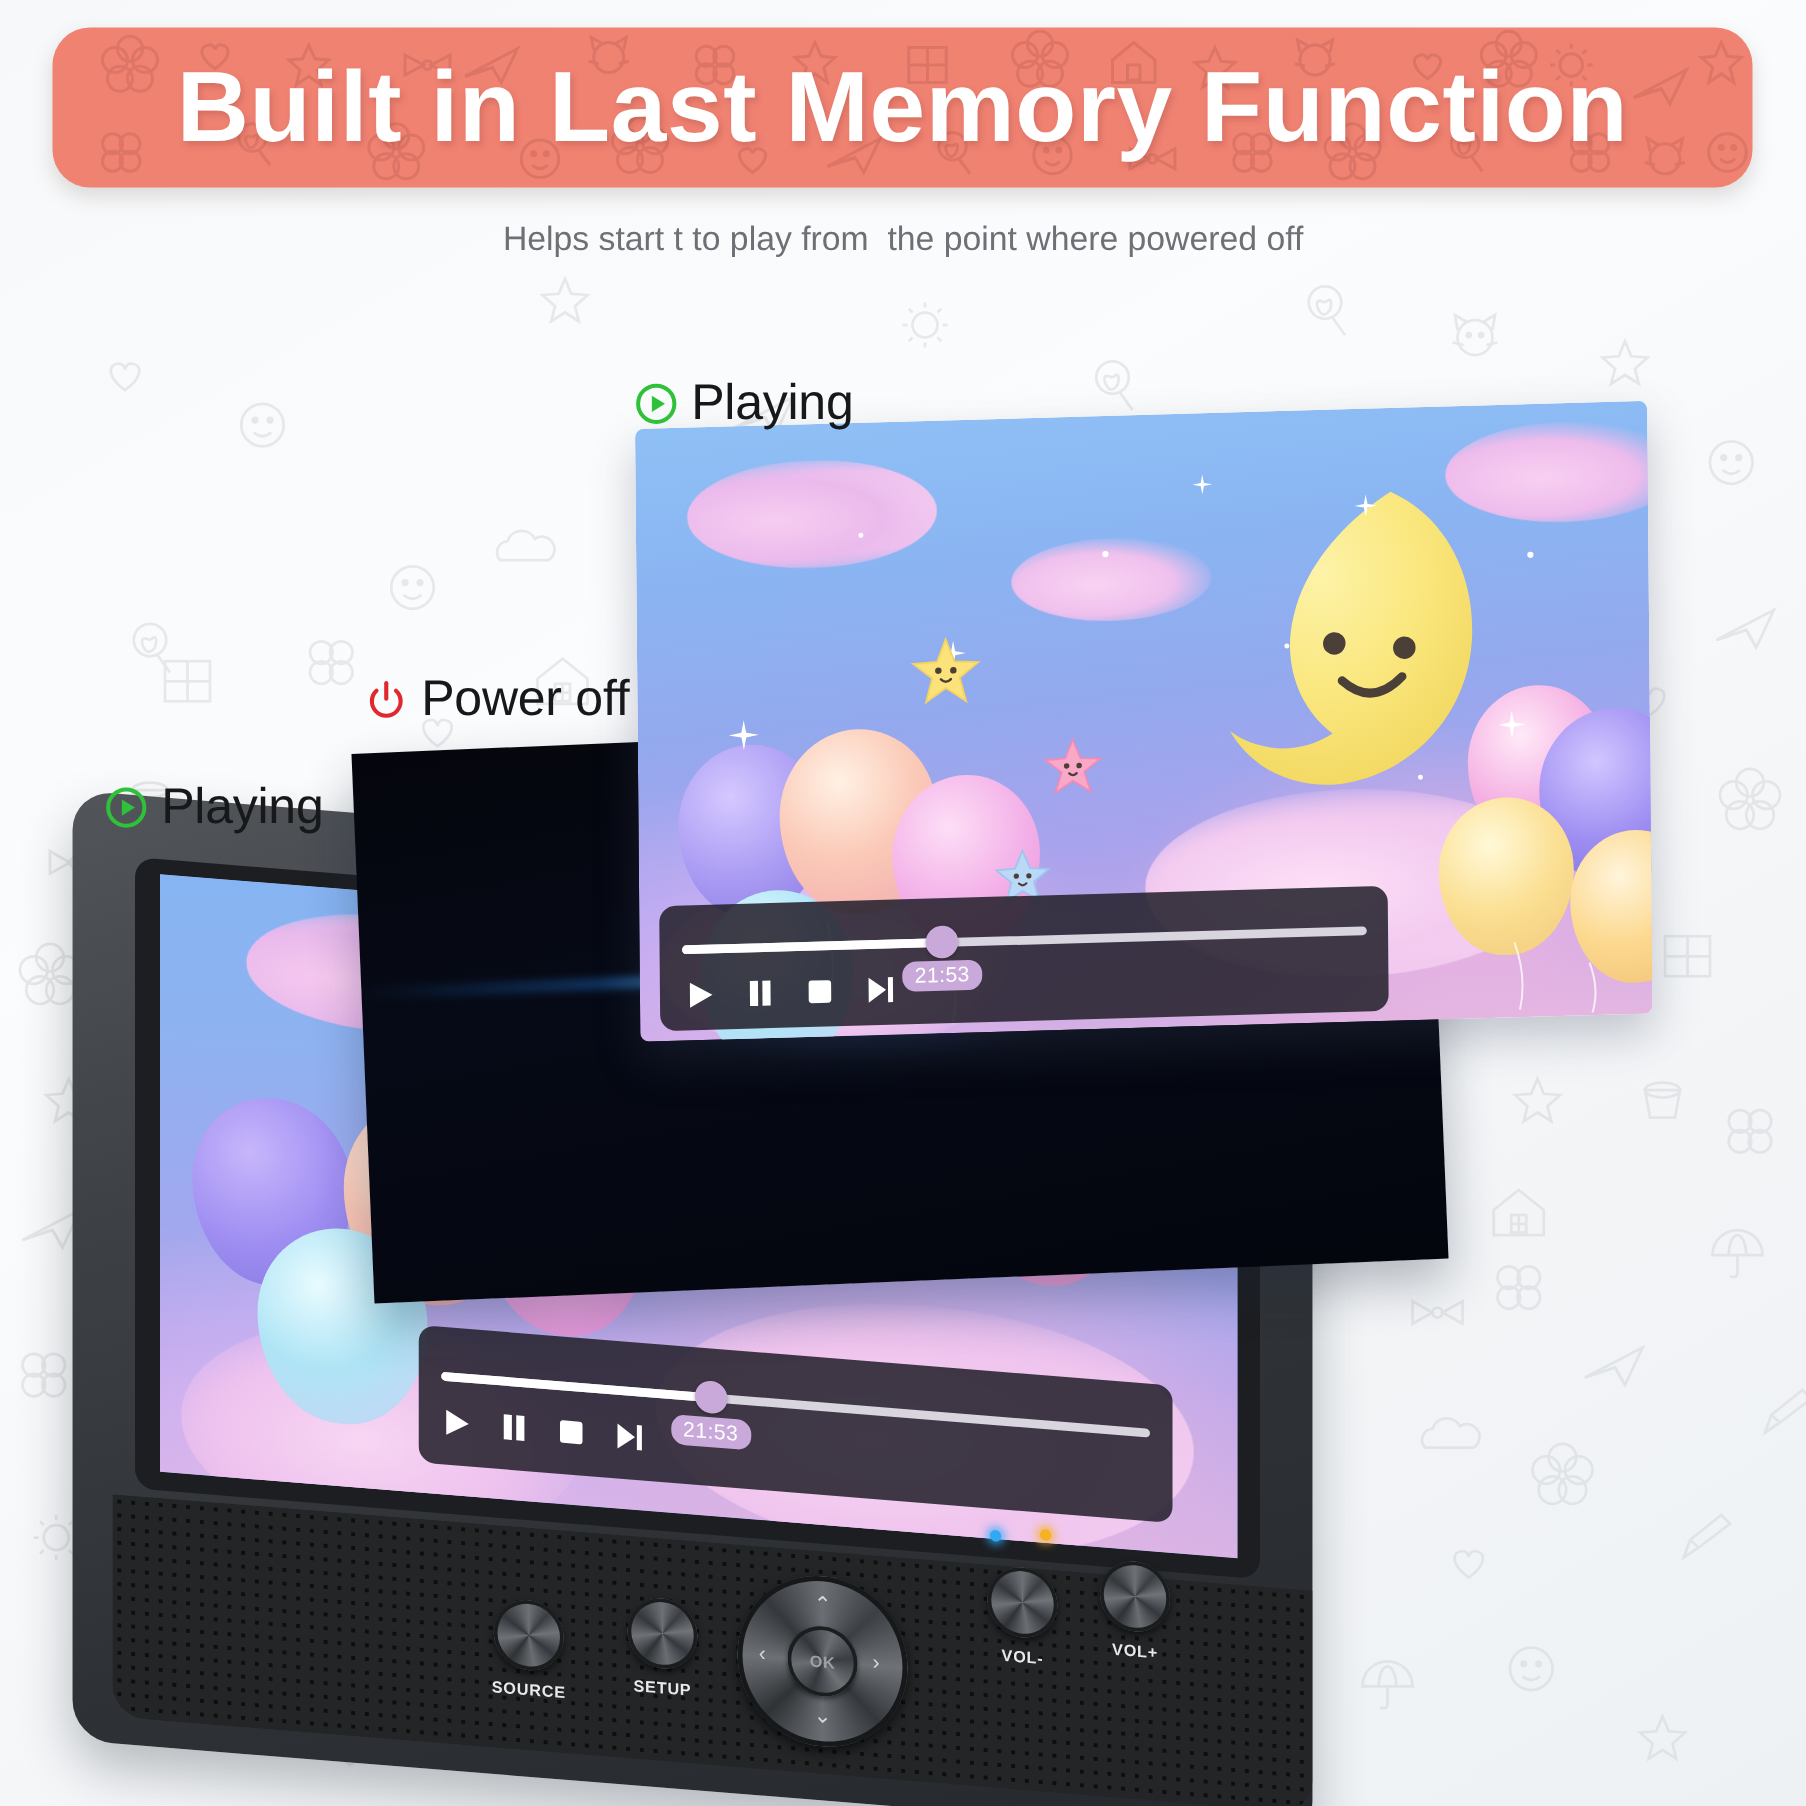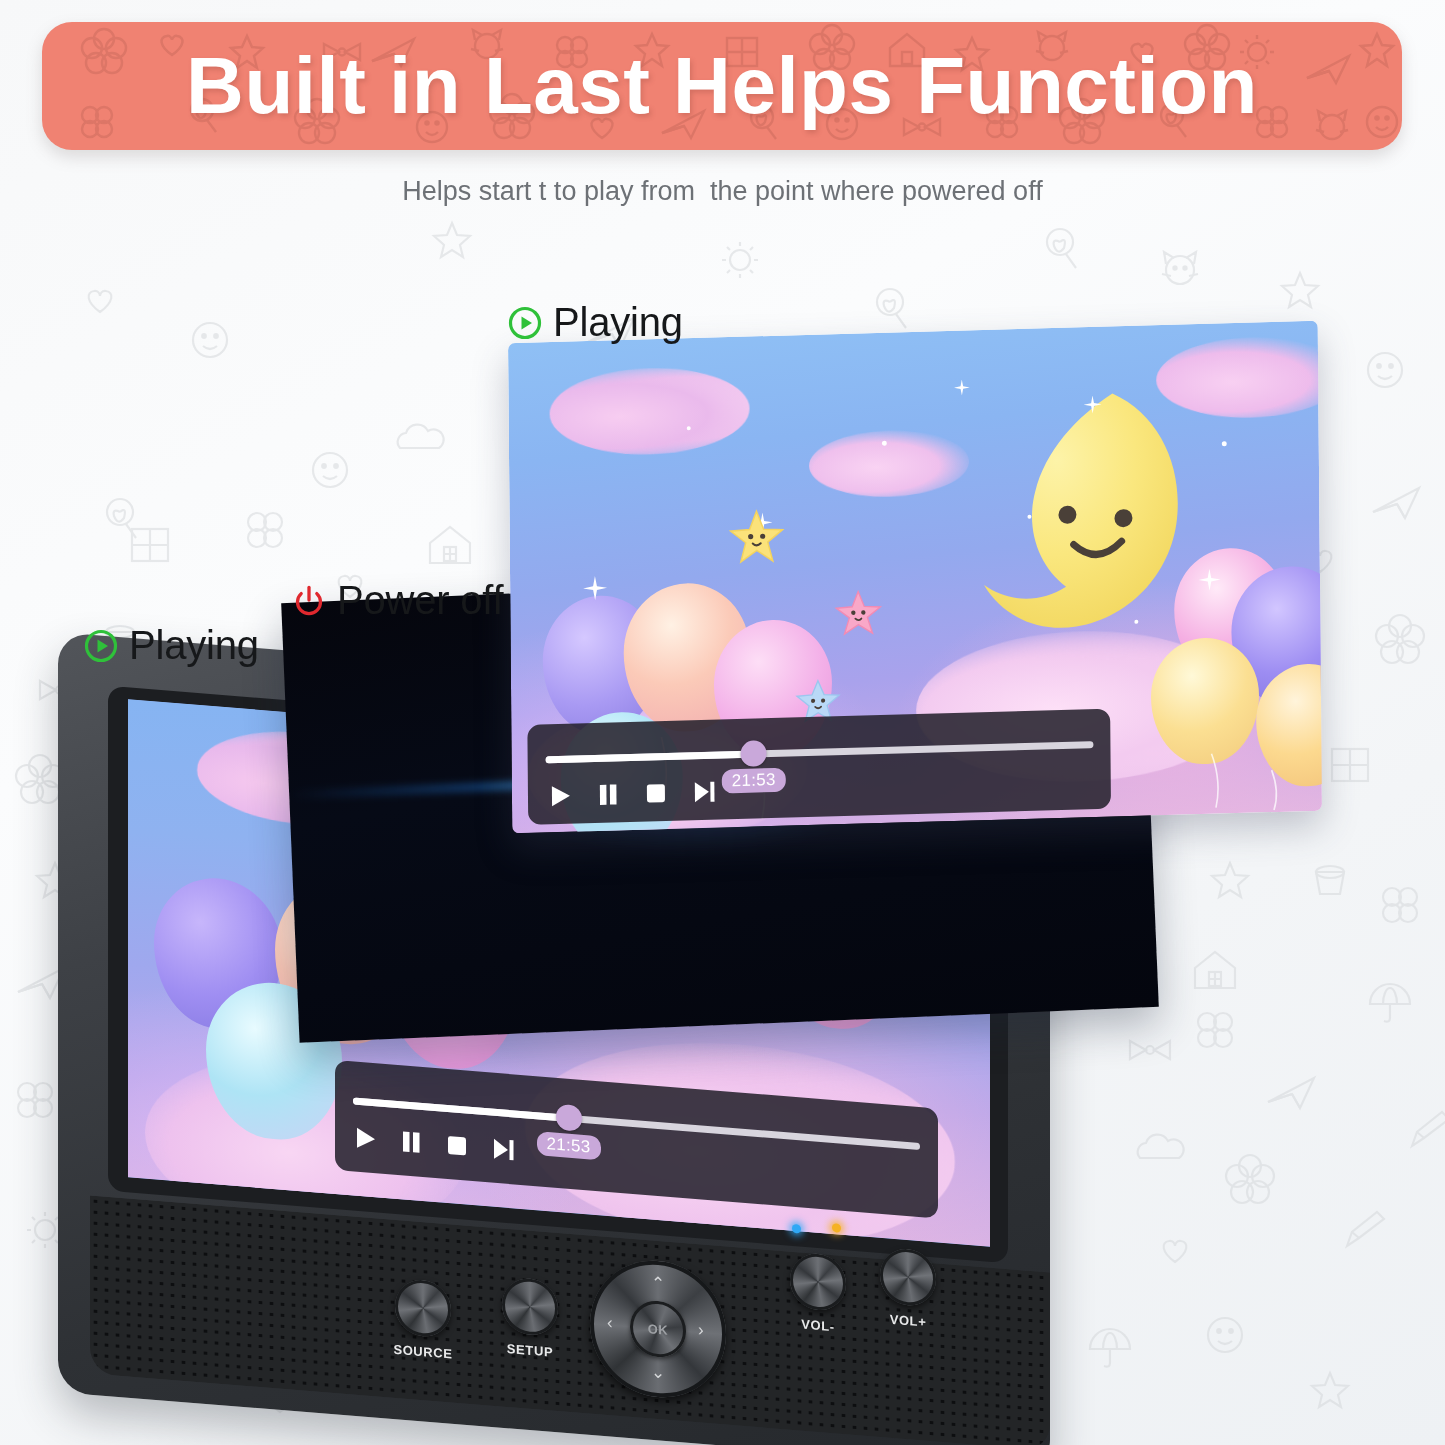--- a/index.html
+++ b/index.html
@@ -68,21 +68,21 @@
     white-space: nowrap;
   }
   .badge-label {
     font-size: 40px;
     font-weight: 500;
     color: #16181a;
     letter-spacing: -0.2px;
   }
   .badge-icon { display: block; flex: 0 0 auto; }
   #badge-playing-top  { left: 508px; top: 300px; }
-  #badge-power-off    { left: 292px; top: 537px; margin-top: 41px; }
+  #badge-power-off    { left: 292px; top: 537px; }
   #badge-playing-left { left: 84px;  top: 623px; }
 
   
   .scene { position: absolute; inset: 0; overflow: hidden; }
   .scene-sky {
     position: absolute; inset: 0;
     background:
       radial-gradient(ellipse 60% 55% at 72% 78%, rgba(255,190,225,0.62) 0%, rgba(255,190,225,0) 62%),
       radial-gradient(ellipse 55% 48% at 18% 88%, rgba(238,196,255,0.55) 0%, rgba(238,196,255,0) 65%),
       linear-gradient(178deg, #86b4f2 0%, #8fb2f0 26%, #9fa8ee 52%, #b7a6ea 74%, #d9b3e4 100%);
@@ -491,21 +491,21 @@
         <use href="#bd-lolly" transform="translate(1130,100)"></use>
         <use href="#bd-flower" transform="translate(1165,26)"></use>
         <use href="#bd-sun" transform="translate(1215,30)"></use>
         <use href="#bd-clover" transform="translate(1230,100)"></use>
         <use href="#bd-plane" transform="translate(1285,45)"></use>
         <use href="#bd-cat" transform="translate(1290,105)"></use>
         <use href="#bd-star" transform="translate(1335,28)"></use>
         <use href="#bd-smiley" transform="translate(1340,100)"></use>
       </g>
     </svg>
-    <div class="banner-title">Built in Last Helps Function</div>
+    <div class="banner-title">Built in Last Memory Function</div>
   </div>
 
   <div class="subtitle">Helps start t to play from  the point where powered off</div>
 
   <div id="device" style="left:40px; top:672px; width:1010px; height:760px;">
 
     <div class="dev-body" style="left:18px; top:0; width:992px; height:760px; transform: skewY(4.6deg);">
     </div>
 
     <div class="dev-inner-bezel" style="left:68px; top:50px; width:900px; height:505px; transform: skewY(4.6deg);">

